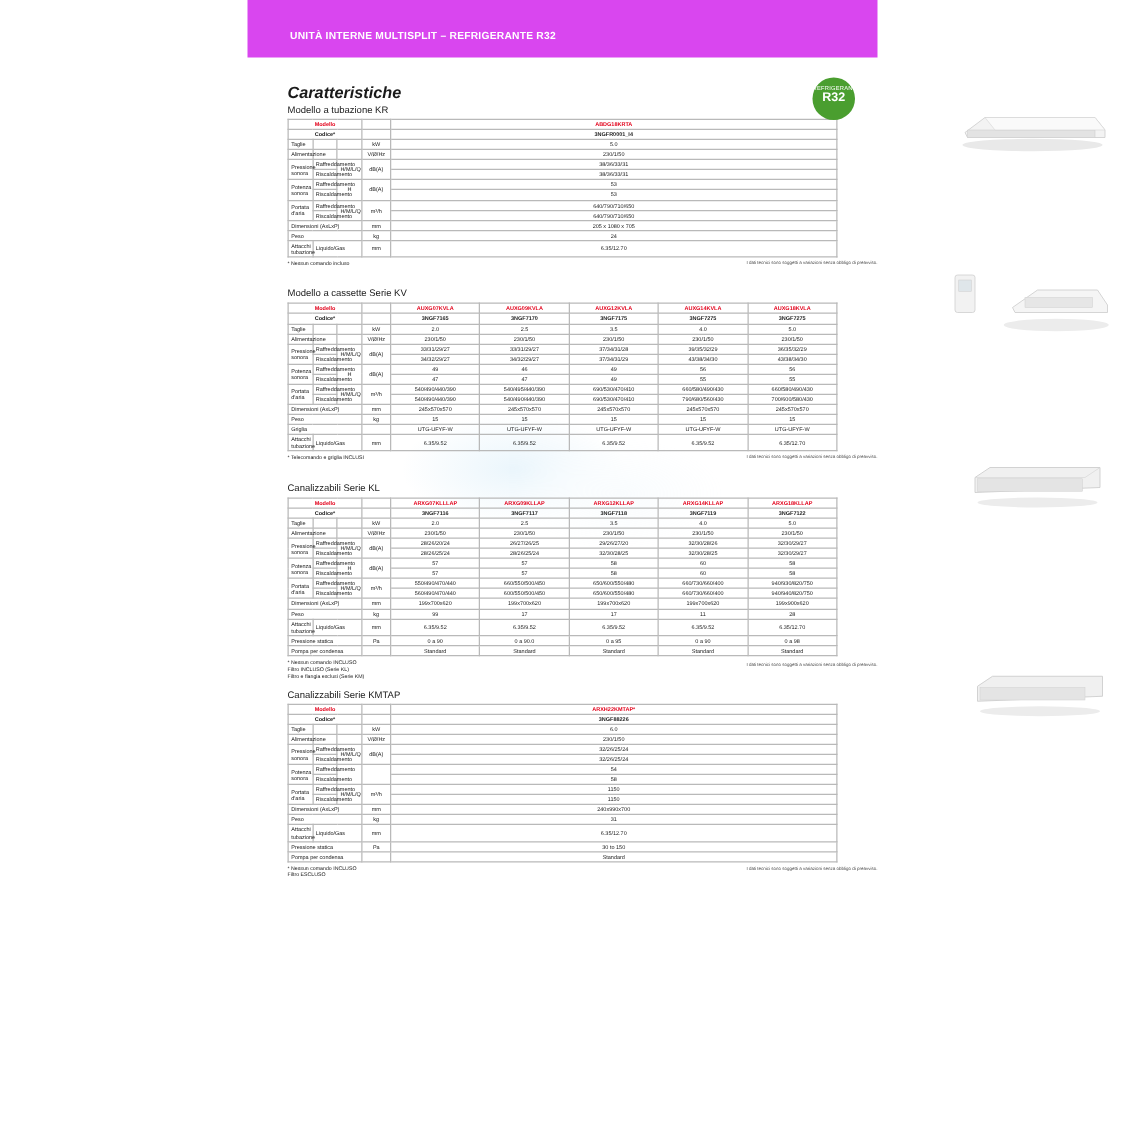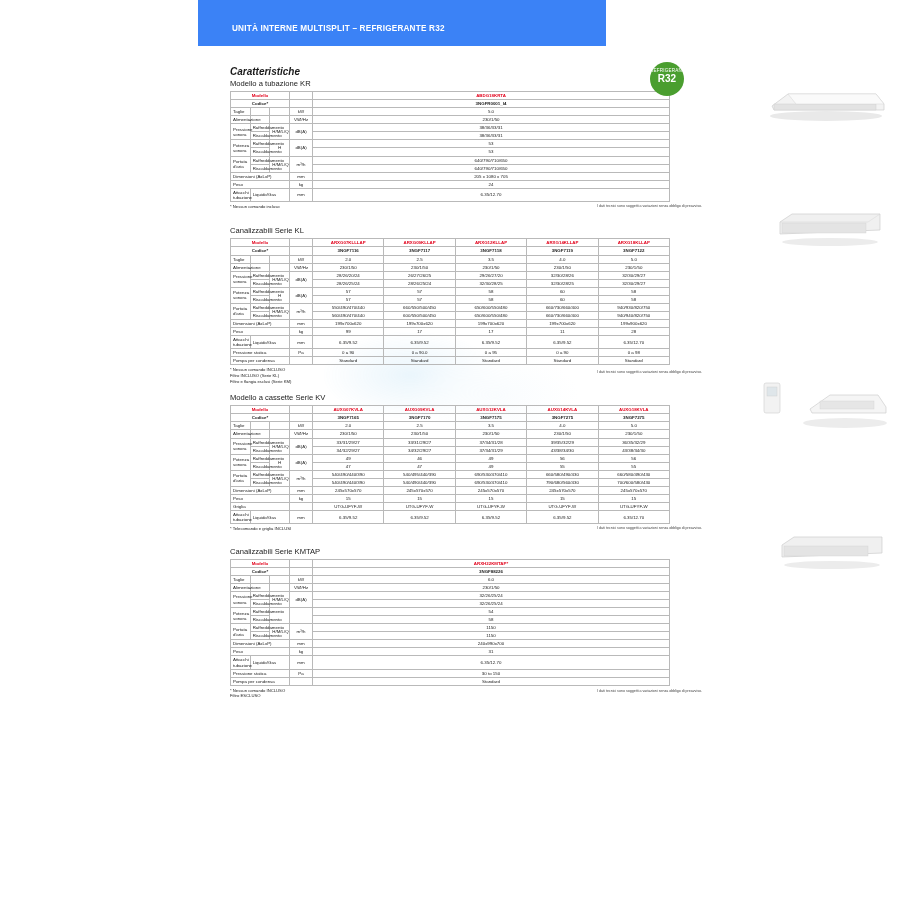--- a/index.html
+++ b/index.html
@@ -7,32 +7,32 @@
     width:900px;height:900px;
     background:#ffffff;
     font-family:"Liberation Sans", sans-serif;
     color:#1a1a1a;
     overflow:hidden;
   }
   .page{position:relative;width:900px;height:900px;}
 
   
   .banner{
-    position:absolute;left:198px;top:0;width:408px;height:46px;
-    background:#3b82f6;
+    position:absolute;left:198px;top:0;width:504px;height:46px;
+    background:#d946ef;
   }
   .banner .btxt{
     position:absolute;left:34px;top:24px;
     font-size:8.2px;font-weight:bold;color:#ffffff;letter-spacing:.2px;
   }
 
   .content{position:absolute;left:198px;top:46px;width:504px;}
 
   
-  .sechead{font-size:10px;font-weight:bold;font-style:italic;margin:0 0 2px 32px;}
+  .sechead{font-size:13px;font-weight:bold;font-style:italic;margin:0 0 2px 32px;}
   .secsub{font-size:7.6px;margin:0 0 3px 32px;}
   .secsub .bold{font-weight:normal;}
 
   
   .r32{
     position:absolute;right:18px;top:16px;width:34px;height:34px;border-radius:50%;
     background:#4a9e2f;color:#fff;text-align:center;
   }
   .r32 .t1{font-size:4.6px;margin-top:6px;letter-spacing:.2px;}
   .r32 .t2{font-size:10px;font-weight:bold;line-height:11px;}
@@ -179,20 +179,173 @@
               <td class="unit">mm</td>
               <td class="val">6.35/12.70</td>
             </tr>
       </tbody>
         </table>
       <div class="note">* Nessun comando incluso</div>
       <div class="note note-r">I dati tecnici sono soggetti a variazioni senza obbligo di preavviso.</div>
     </div>
 
     <div class="sec" style="padding-top:18px;">
+      <div class="secsub"><span>Modello a cassette Serie </span><span class="bold">KV</span></div>
+
+      <svg class="prod" style="left:552px;top:4px;" width="140" height="56">
+        <rect x="14" y="4" width="16" height="30" rx="2" fill="#f2f2f2" stroke="#ccc" stroke-width=".6"></rect>
+        <rect x="17" y="8" width="10" height="9" fill="#dfe6ea" stroke="#ccc" stroke-width=".4"></rect>
+        <ellipse cx="95" cy="44" rx="42" ry="5" fill="#ececec"></ellipse>
+        <path d="M60 30 L80 16 L128 16 L136 28 L136 34 L62 34 Z" fill="#f5f5f5" stroke="#cfcfcf" stroke-width=".7"></path>
+        <rect x="70" y="22" width="54" height="8" fill="#e6e6e6" stroke="#d0d0d0" stroke-width=".4"></rect>
+      </svg>
+
+      <table class="spec">
+        <tbody>
+            <tr>
+          <td class="lbl hdr-mod" colspan="3">Modello</td>
+              <td class="unit"></td>
+          <td class="val modname">AUXG07KVLA</td>
+              <td class="val modname">AUXG09KVLA</td>
+              <td class="val modname">AUXG12KVLA</td>
+              <td class="val modname">AUXG14KVLA</td>
+              <td class="val modname">AUXG18KVLA</td>
+        </tr>
+        <tr>
+          <td class="lbl hdr-cod" colspan="3">Codice*</td>
+              <td class="unit"></td>
+          <td class="val codname">3NGF7165</td>
+              <td class="val codname">3NGF7170</td>
+              <td class="val codname">3NGF7175</td>
+              <td class="val codname">3NGF7275</td>
+              <td class="val codname">3NGF7275</td>
+        </tr>
+        <tr>
+              <td class="lbl">Taglie</td>
+              <td class="lbl2"></td>
+              <td class="lbl3"></td>
+              <td class="unit">kW</td>
+              <td class="val">2.0</td>
+              <td class="val">2.5</td>
+              <td class="val">3.5</td>
+              <td class="val">4.0</td>
+              <td class="val">5.0</td>
+            </tr>
+        <tr>
+              <td class="lbl">Alimentazione</td>
+              <td class="lbl2"></td>
+              <td class="lbl3"></td>
+              <td class="unit">V/Ø/Hz</td>
+              <td class="val">230/1/50</td>
+              <td class="val">230/1/50</td>
+              <td class="val">230/1/50</td>
+              <td class="val">230/1/50</td>
+              <td class="val">230/1/50</td>
+            </tr>
+        <tr>
+              <td class="lbl" rowspan="2">Pressione sonora</td>
+              <td class="lbl2">Raffreddamento</td>
+              <td class="lbl3" rowspan="2">H/M/L/Q</td>
+              <td class="unit" rowspan="2">dB(A)</td>
+              <td class="val">33/31/29/27</td>
+              <td class="val">33/31/29/27</td>
+              <td class="val">37/34/31/28</td>
+              <td class="val">39/35/32/29</td>
+              <td class="val">36/35/32/29</td>
+            </tr>
+        <tr>
+              <td class="lbl2">Riscaldamento</td>
+              <td class="val">34/32/29/27</td>
+              <td class="val">34/32/29/27</td>
+              <td class="val">37/34/31/29</td>
+              <td class="val">43/38/34/30</td>
+              <td class="val">43/38/34/30</td>
+            </tr>
+        <tr>
+              <td class="lbl" rowspan="2">Potenza sonora</td>
+              <td class="lbl2">Raffreddamento</td>
+              <td class="lbl3" rowspan="2">H</td>
+              <td class="unit" rowspan="2">dB(A)</td>
+              <td class="val">49</td>
+              <td class="val">46</td>
+              <td class="val">49</td>
+              <td class="val">56</td>
+              <td class="val">56</td>
+            </tr>
+        <tr>
+              <td class="lbl2">Riscaldamento</td>
+              <td class="val">47</td>
+              <td class="val">47</td>
+              <td class="val">49</td>
+              <td class="val">55</td>
+              <td class="val">55</td>
+            </tr>
+        <tr>
+              <td class="lbl" rowspan="2">Portata d'aria</td>
+              <td class="lbl2">Raffreddamento</td>
+              <td class="lbl3" rowspan="2">H/M/L/Q</td>
+              <td class="unit" rowspan="2">m³/h</td>
+              <td class="val">540/490/440/390</td>
+              <td class="val">540/495/440/390</td>
+              <td class="val">690/530/470/410</td>
+              <td class="val">660/580/490/430</td>
+              <td class="val">660/580/490/430</td>
+            </tr>
+        <tr>
+              <td class="lbl2">Riscaldamento</td>
+              <td class="val">540/490/440/390</td>
+              <td class="val">540/490/440/390</td>
+              <td class="val">690/530/470/410</td>
+              <td class="val">790/680/560/430</td>
+              <td class="val">700/600/580/430</td>
+            </tr>
+        <tr>
+              <td class="lbl" colspan="3">Dimensioni (AxLxP)</td>
+              <td class="unit">mm</td>
+              <td class="val">245x570x570</td>
+              <td class="val">245x570x570</td>
+              <td class="val">245x570x570</td>
+              <td class="val">245x570x570</td>
+              <td class="val">245x570x570</td>
+            </tr>
+        <tr>
+              <td class="lbl" colspan="3">Peso</td>
+              <td class="unit">kg</td>
+              <td class="val">15</td>
+              <td class="val">15</td>
+              <td class="val">15</td>
+              <td class="val">15</td>
+              <td class="val">15</td>
+            </tr>
+        <tr>
+              <td class="lbl" colspan="3">Griglia</td>
+              <td class="unit"></td>
+              <td class="val">UTG-UFYF-W</td>
+              <td class="val">UTG-UFYF-W</td>
+              <td class="val">UTG-UFYF-W</td>
+              <td class="val">UTG-UFYF-W</td>
+              <td class="val">UTG-UFYF-W</td>
+            </tr>
+        <tr>
+              <td class="lbl">Attacchi tubazione</td>
+              <td class="lbl2" colspan="2">Liquido/Gas</td>
+              <td class="unit">mm</td>
+              <td class="val">6.35/9.52</td>
+              <td class="val">6.35/9.52</td>
+              <td class="val">6.35/9.52</td>
+              <td class="val">6.35/9.52</td>
+              <td class="val">6.35/12.70</td>
+            </tr>
+      </tbody>
+        </table>
+      <div class="note">* Telecomando e griglia INCLUSI</div>
+      <div class="note note-r">I dati tecnici sono soggetti a variazioni senza obbligo di preavviso.</div>
+    </div>
+
+    <div class="sec" style="padding-top:18px;">
       <div class="secsub"><span>Canalizzabili Serie </span><span class="bold">KL</span></div>
 
       <svg class="prod" style="left:570px;top:0px;" width="125" height="44">
         <ellipse cx="62" cy="34" rx="48" ry="4" fill="#ececec"></ellipse>
         <path d="M12 14 L24 6 L112 6 L112 22 L12 26 Z" fill="#f0f0f0" stroke="#cdcdcd" stroke-width=".7"></path>
         <path d="M12 14 L100 14 L112 6" fill="none" stroke="#d6d6d6" stroke-width=".5"></path>
         <rect x="14" y="15" width="84" height="10" fill="#e4e4e4" stroke="#d0d0d0" stroke-width=".4"></rect>
       </svg>
 
       <table class="spec">
@@ -339,173 +492,20 @@
               <td class="val">Standard</td>
               <td class="val">Standard</td>
               <td class="val">Standard</td>
             </tr>
       </tbody>
         </table>
       <div class="note"><span>* Nessun comando INCLUSO</span><br><span>  Filtro INCLUSO (Serie KL)</span><br><span>  Filtro e flangia esclusi (Serie KM)</span></div>
       <div class="note note-r" style="margin-top:-14px;">I dati tecnici sono soggetti a variazioni senza obbligo di preavviso.</div>
     </div>
 
-    <div class="sec" style="padding-top:18px;">
-      <div class="secsub"><span>Modello a cassette Serie </span><span class="bold">KV</span></div>
-
-      <svg class="prod" style="left:552px;top:4px;" width="140" height="56">
-        <rect x="14" y="4" width="16" height="30" rx="2" fill="#f2f2f2" stroke="#ccc" stroke-width=".6"></rect>
-        <rect x="17" y="8" width="10" height="9" fill="#dfe6ea" stroke="#ccc" stroke-width=".4"></rect>
-        <ellipse cx="95" cy="44" rx="42" ry="5" fill="#ececec"></ellipse>
-        <path d="M60 30 L80 16 L128 16 L136 28 L136 34 L62 34 Z" fill="#f5f5f5" stroke="#cfcfcf" stroke-width=".7"></path>
-        <rect x="70" y="22" width="54" height="8" fill="#e6e6e6" stroke="#d0d0d0" stroke-width=".4"></rect>
-      </svg>
-
-      <table class="spec">
-        <tbody>
-            <tr>
-          <td class="lbl hdr-mod" colspan="3">Modello</td>
-              <td class="unit"></td>
-          <td class="val modname">AUXG07KVLA</td>
-              <td class="val modname">AUXG09KVLA</td>
-              <td class="val modname">AUXG12KVLA</td>
-              <td class="val modname">AUXG14KVLA</td>
-              <td class="val modname">AUXG18KVLA</td>
-        </tr>
-        <tr>
-          <td class="lbl hdr-cod" colspan="3">Codice*</td>
-              <td class="unit"></td>
-          <td class="val codname">3NGF7165</td>
-              <td class="val codname">3NGF7170</td>
-              <td class="val codname">3NGF7175</td>
-              <td class="val codname">3NGF7275</td>
-              <td class="val codname">3NGF7275</td>
-        </tr>
-        <tr>
-              <td class="lbl">Taglie</td>
-              <td class="lbl2"></td>
-              <td class="lbl3"></td>
-              <td class="unit">kW</td>
-              <td class="val">2.0</td>
-              <td class="val">2.5</td>
-              <td class="val">3.5</td>
-              <td class="val">4.0</td>
-              <td class="val">5.0</td>
-            </tr>
-        <tr>
-              <td class="lbl">Alimentazione</td>
-              <td class="lbl2"></td>
-              <td class="lbl3"></td>
-              <td class="unit">V/Ø/Hz</td>
-              <td class="val">230/1/50</td>
-              <td class="val">230/1/50</td>
-              <td class="val">230/1/50</td>
-              <td class="val">230/1/50</td>
-              <td class="val">230/1/50</td>
-            </tr>
-        <tr>
-              <td class="lbl" rowspan="2">Pressione sonora</td>
-              <td class="lbl2">Raffreddamento</td>
-              <td class="lbl3" rowspan="2">H/M/L/Q</td>
-              <td class="unit" rowspan="2">dB(A)</td>
-              <td class="val">33/31/29/27</td>
-              <td class="val">33/31/29/27</td>
-              <td class="val">37/34/31/28</td>
-              <td class="val">39/35/32/29</td>
-              <td class="val">36/35/32/29</td>
-            </tr>
-        <tr>
-              <td class="lbl2">Riscaldamento</td>
-              <td class="val">34/32/29/27</td>
-              <td class="val">34/32/29/27</td>
-              <td class="val">37/34/31/29</td>
-              <td class="val">43/38/34/30</td>
-              <td class="val">43/38/34/30</td>
-            </tr>
-        <tr>
-              <td class="lbl" rowspan="2">Potenza sonora</td>
-              <td class="lbl2">Raffreddamento</td>
-              <td class="lbl3" rowspan="2">H</td>
-              <td class="unit" rowspan="2">dB(A)</td>
-              <td class="val">49</td>
-              <td class="val">46</td>
-              <td class="val">49</td>
-              <td class="val">56</td>
-              <td class="val">56</td>
-            </tr>
-        <tr>
-              <td class="lbl2">Riscaldamento</td>
-              <td class="val">47</td>
-              <td class="val">47</td>
-              <td class="val">49</td>
-              <td class="val">55</td>
-              <td class="val">55</td>
-            </tr>
-        <tr>
-              <td class="lbl" rowspan="2">Portata d'aria</td>
-              <td class="lbl2">Raffreddamento</td>
-              <td class="lbl3" rowspan="2">H/M/L/Q</td>
-              <td class="unit" rowspan="2">m³/h</td>
-              <td class="val">540/490/440/390</td>
-              <td class="val">540/495/440/390</td>
-              <td class="val">690/530/470/410</td>
-              <td class="val">660/580/490/430</td>
-              <td class="val">660/580/490/430</td>
-            </tr>
-        <tr>
-              <td class="lbl2">Riscaldamento</td>
-              <td class="val">540/490/440/390</td>
-              <td class="val">540/490/440/390</td>
-              <td class="val">690/530/470/410</td>
-              <td class="val">790/680/560/430</td>
-              <td class="val">700/600/580/430</td>
-            </tr>
-        <tr>
-              <td class="lbl" colspan="3">Dimensioni (AxLxP)</td>
-              <td class="unit">mm</td>
-              <td class="val">245x570x570</td>
-              <td class="val">245x570x570</td>
-              <td class="val">245x570x570</td>
-              <td class="val">245x570x570</td>
-              <td class="val">245x570x570</td>
-            </tr>
-        <tr>
-              <td class="lbl" colspan="3">Peso</td>
-              <td class="unit">kg</td>
-              <td class="val">15</td>
-              <td class="val">15</td>
-              <td class="val">15</td>
-              <td class="val">15</td>
-              <td class="val">15</td>
-            </tr>
-        <tr>
-              <td class="lbl" colspan="3">Griglia</td>
-              <td class="unit"></td>
-              <td class="val">UTG-UFYF-W</td>
-              <td class="val">UTG-UFYF-W</td>
-              <td class="val">UTG-UFYF-W</td>
-              <td class="val">UTG-UFYF-W</td>
-              <td class="val">UTG-UFYF-W</td>
-            </tr>
-        <tr>
-              <td class="lbl">Attacchi tubazione</td>
-              <td class="lbl2" colspan="2">Liquido/Gas</td>
-              <td class="unit">mm</td>
-              <td class="val">6.35/9.52</td>
-              <td class="val">6.35/9.52</td>
-              <td class="val">6.35/9.52</td>
-              <td class="val">6.35/9.52</td>
-              <td class="val">6.35/12.70</td>
-            </tr>
-      </tbody>
-        </table>
-      <div class="note">* Telecomando e griglia INCLUSI</div>
-      <div class="note note-r">I dati tecnici sono soggetti a variazioni senza obbligo di preavviso.</div>
-    </div>
-
     <div class="sec" style="padding-top:16px;">
       <div class="secsub"><span>Canalizzabili Serie </span><span class="bold">KMTAP</span></div>
 
       <svg class="prod" style="left:572px;top:0px;" width="125" height="44">
         <ellipse cx="62" cy="34" rx="48" ry="4" fill="#ececec"></ellipse>
         <path d="M12 14 L24 6 L112 6 L112 22 L12 26 Z" fill="#f0f0f0" stroke="#cdcdcd" stroke-width=".7"></path>
         <rect x="14" y="15" width="84" height="10" fill="#e4e4e4" stroke="#d0d0d0" stroke-width=".4"></rect>
       </svg>
 
       <table class="spec">

